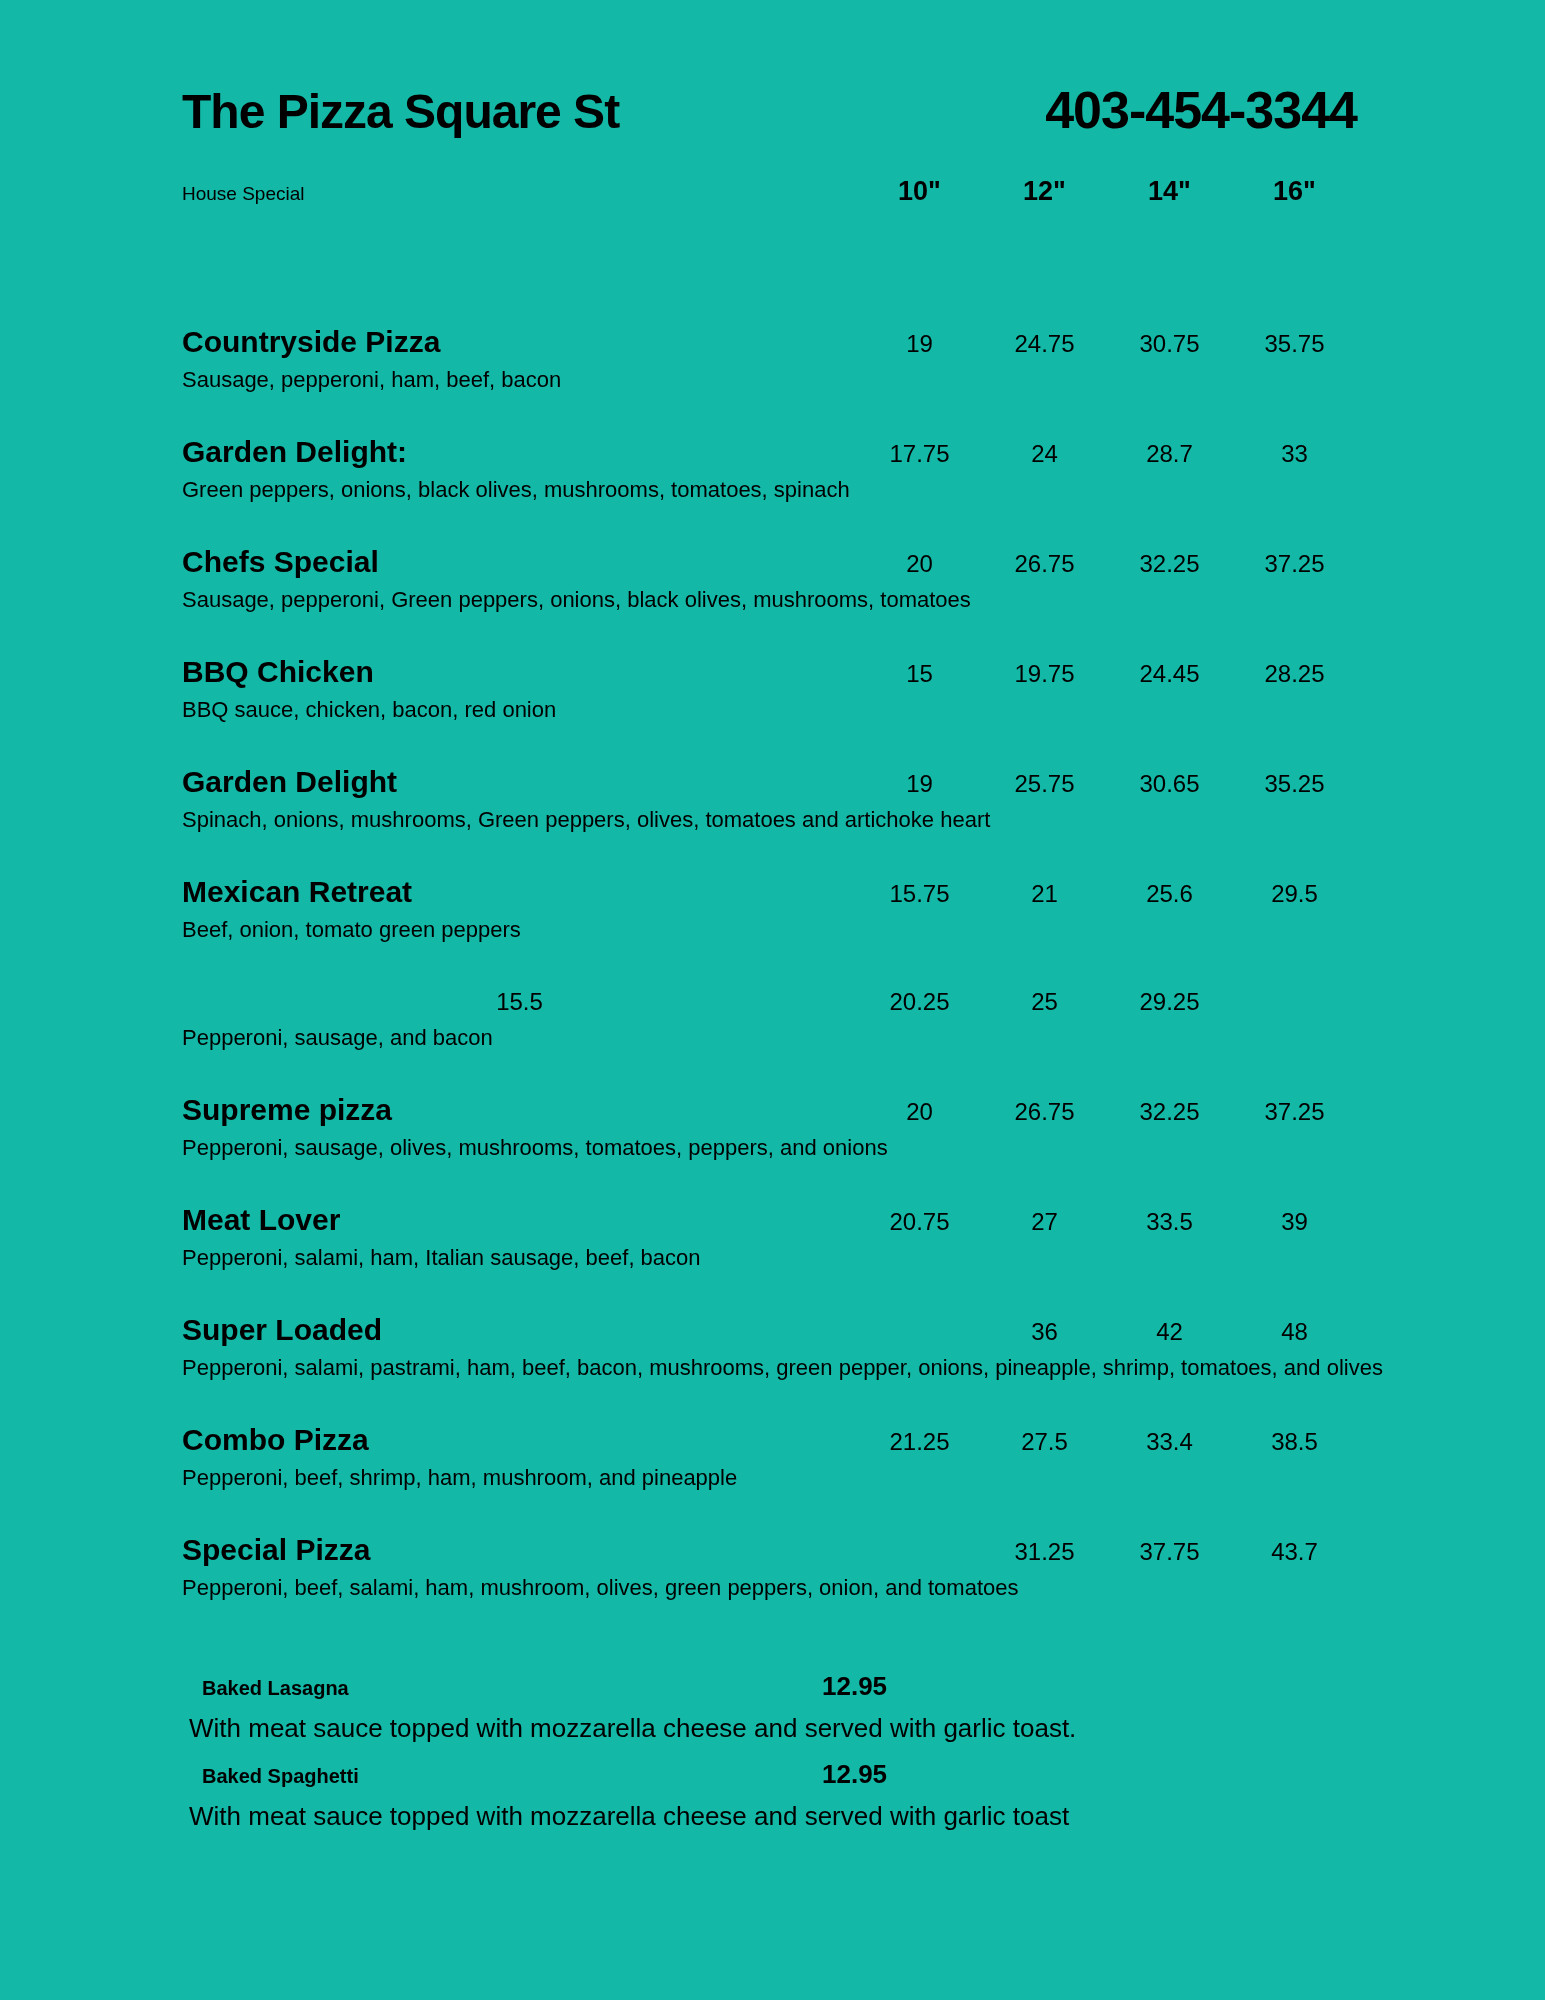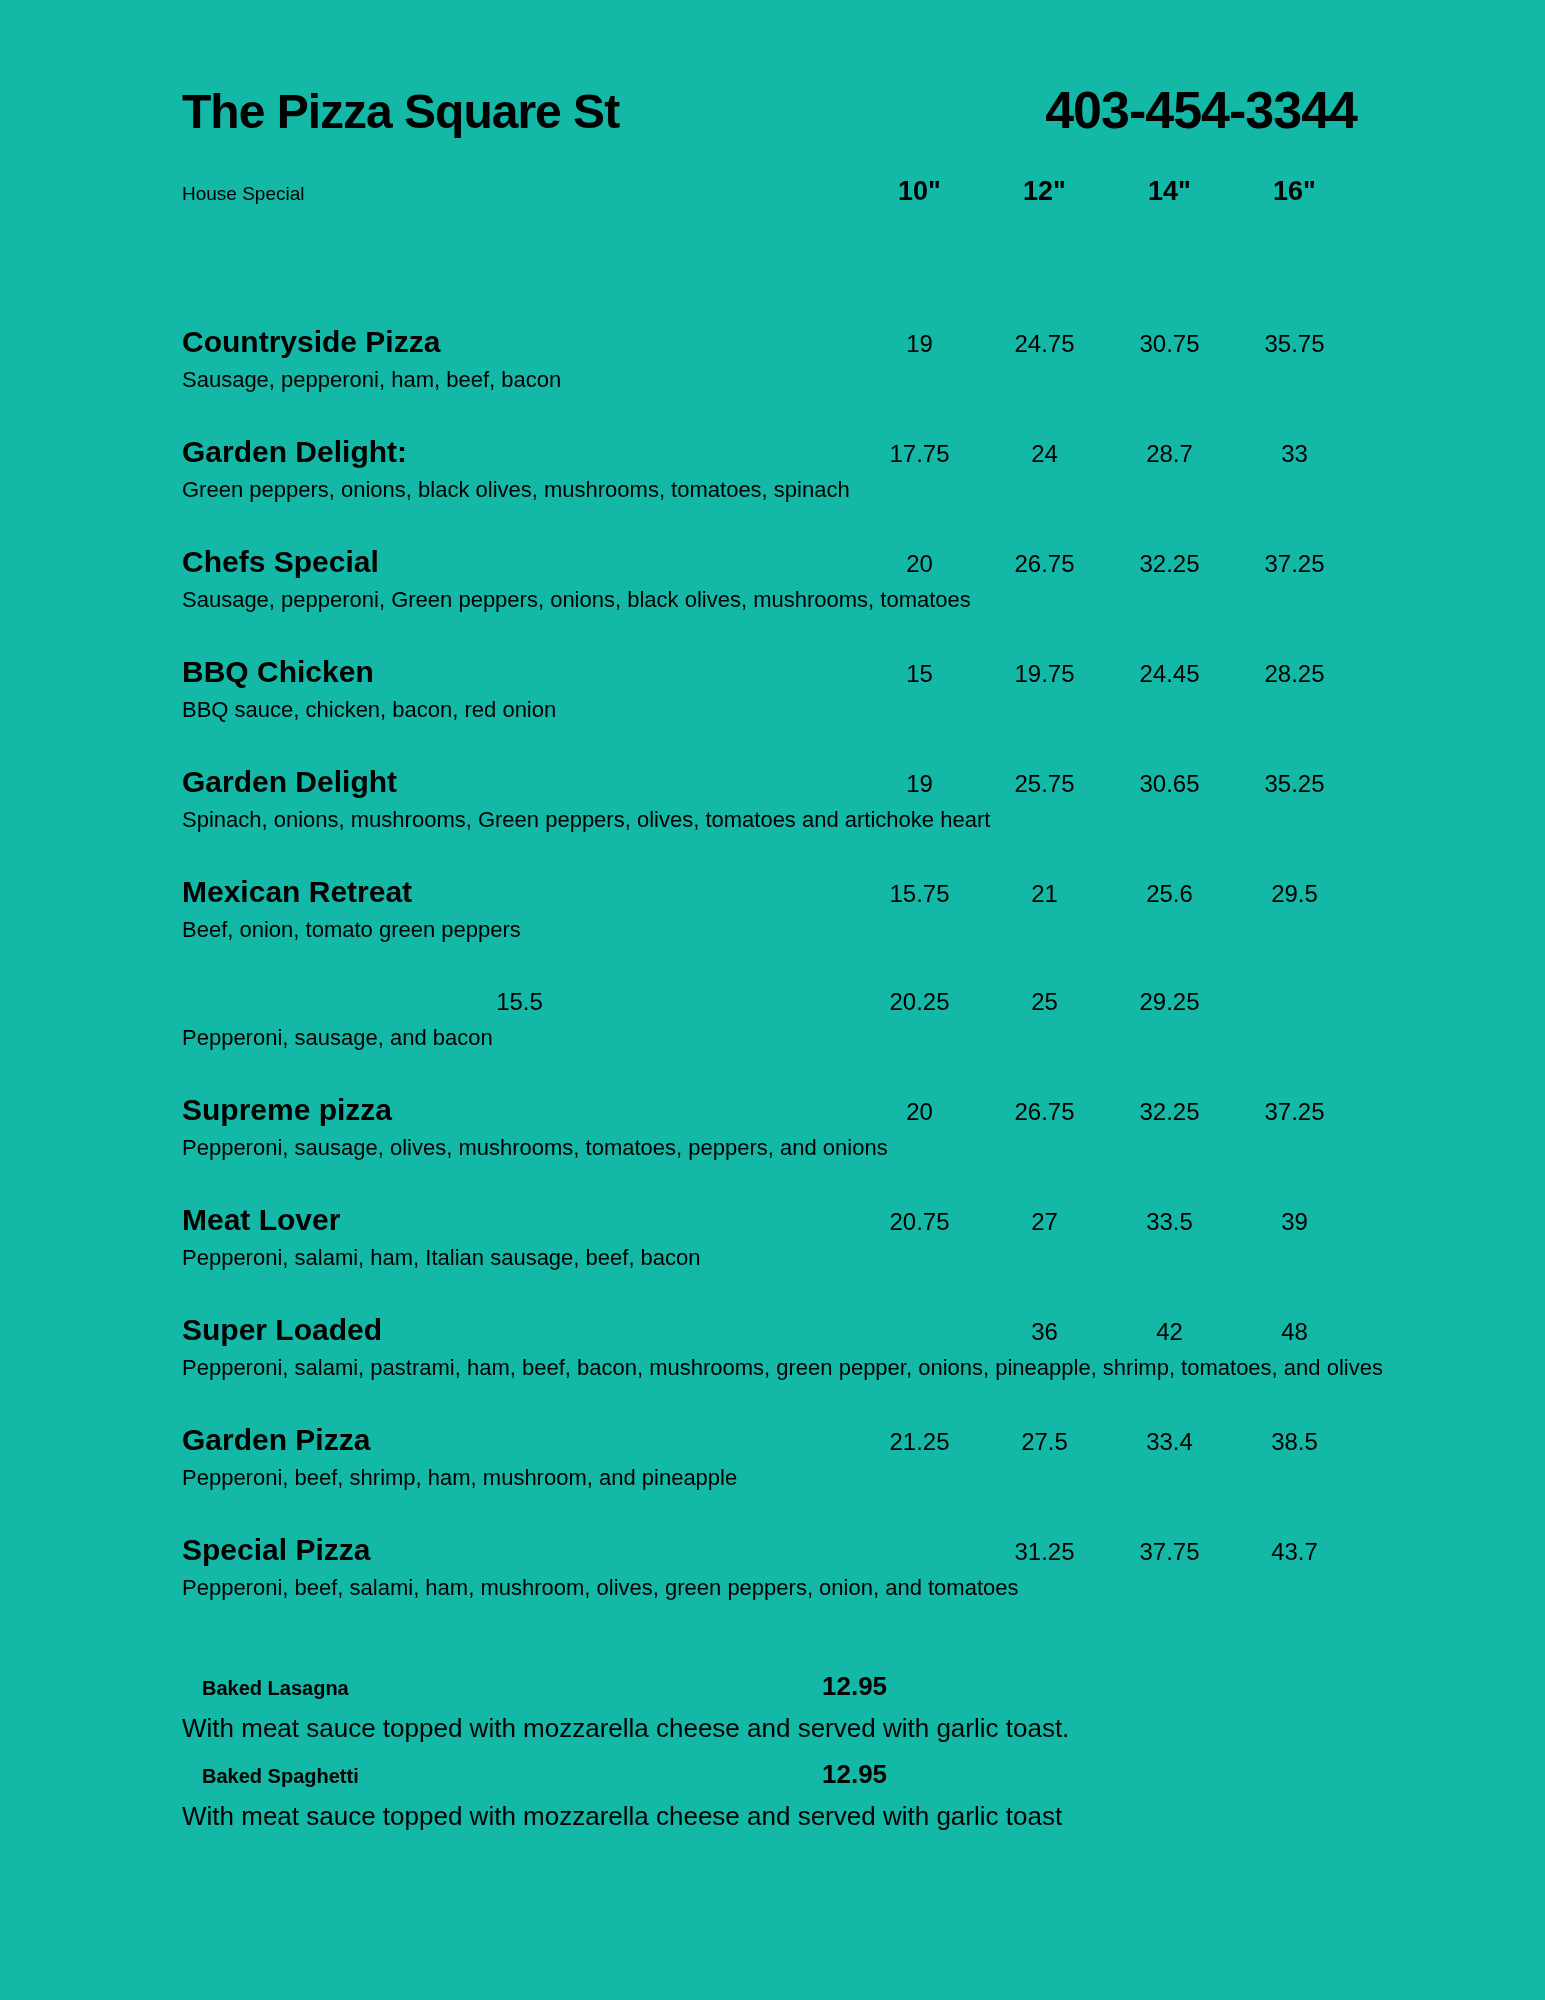--- a/index.html
+++ b/index.html
@@ -52,21 +52,21 @@
   }
   .pasta { margin-top: 62px; }
   .pasta-row {
     display: grid;
     grid-template-columns: 598px auto;
     align-items: baseline;
     line-height: 42px;
   }
   .pasta-name { font-size: 20px; font-weight: bold; margin-left: 20px; }
   .pasta-price { font-size: 26px; font-weight: bold; margin-left: 42px; }
-  .pasta-desc { font-size: 26px; line-height: 34px; margin: 2px 0 8px; white-space: nowrap; }
+  .pasta-desc { font-size: 26px; line-height: 34px; margin: 2px 7px 8px; white-space: nowrap; }
 </style>
 </head>
 <body>
 
 <div class="page">
   <div class="content">
 
     <div class="header-row">
       <span class="doc-title">The Pizza Square St</span>
       <span class="doc-phone">403-454-3344</span>
@@ -186,21 +186,21 @@
             <span class="price"></span>
             <span class="price">36</span>
             <span class="price">42</span>
             <span class="price">48</span>
           </div>
           <div class="item-desc">Pepperoni, salami, pastrami, ham, beef, bacon, mushrooms, green pepper, onions, pineapple, shrimp, tomatoes, and olives</div>
         </div>
 
         <div class="item">
           <div class="item-row">
-            <span class="item-name">Garden Pizza</span>
+            <span class="item-name">Combo Pizza</span>
             <span class="price">21.25</span>
             <span class="price">27.5</span>
             <span class="price">33.4</span>
             <span class="price">38.5</span>
           </div>
           <div class="item-desc">Pepperoni, beef, shrimp, ham, mushroom, and pineapple</div>
         </div>
 
         <div class="item">
           <div class="item-row">

